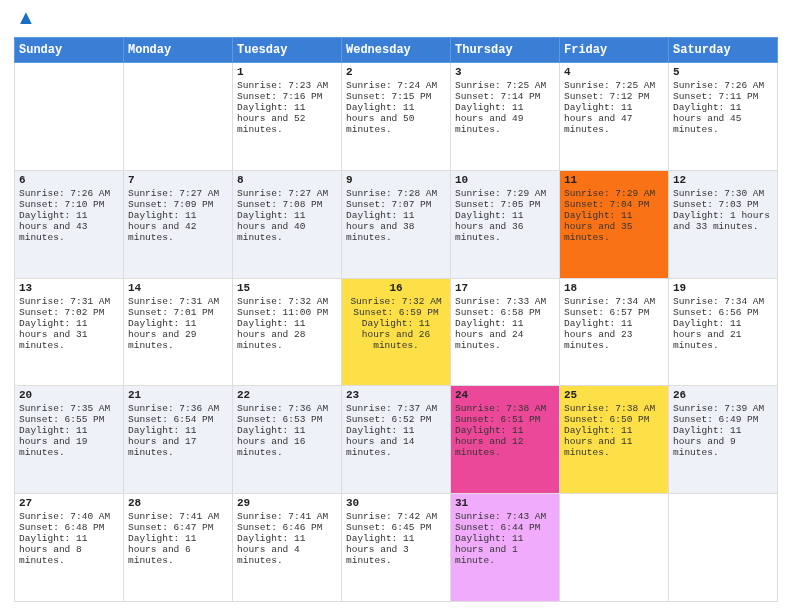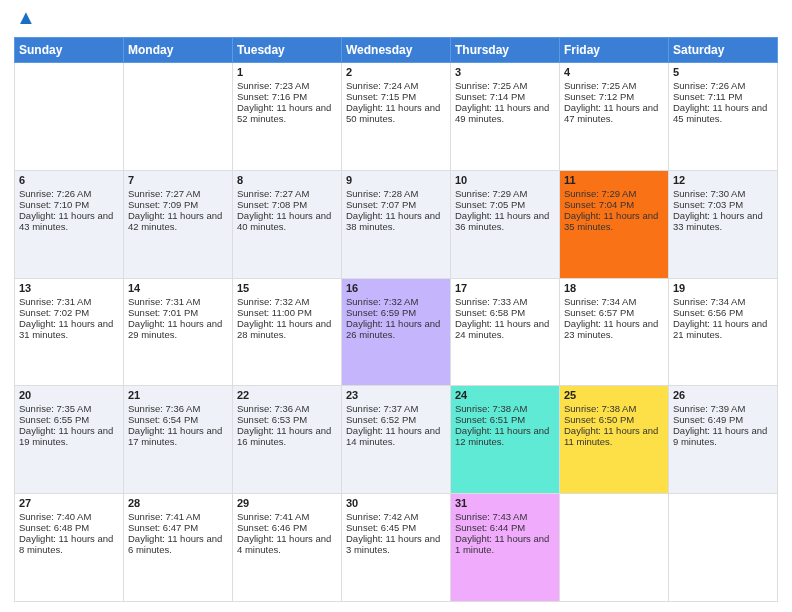--- a/index.html
+++ b/index.html
@@ -67,20 +67,21 @@
       font-size: 14px;
       color: #555;
       margin-top: 2px;
     }
     .calendar {
       flex: 1;
       border: 1px solid #ccc;
       border-collapse: collapse;
       width: 100%;
       table-layout: fixed;
+      font-family: Liberation Mono, monospace;
     }
     .calendar th {
       background: #3a7fd5;
       color: #fff;
       font-size: 12px;
       font-weight: bold;
       padding: 5px 4px;
       text-align: left;
       border: 1px solid #5a9ae0;
     }
@@ -236,21 +237,21 @@
             <div>Sunrise: 7:31 AM</div>
             <div>Sunset: 7:01 PM</div>
             <div>Daylight: 11 hours and 29 minutes.</div>
           </td>
           <td style="background: rgb(255, 255, 255);">
             <span class="day-number">15</span>
             <div>Sunrise: 7:32 AM</div>
             <div>Sunset: 11:00 PM</div>
             <div>Daylight: 11 hours and 28 minutes.</div>
           </td>
-          <td style="background: #c4b5fd;">
+          <td style="background: #fde047; text-align: center;">
             <span class="day-number">16</span>
             <div>Sunrise: 7:32 AM</div>
             <div>Sunset: 6:59 PM</div>
             <div>Daylight: 11 hours and 26 minutes.</div>
           </td>
           <td style="background: rgb(255, 255, 255);">
             <span class="day-number">17</span>
             <div>Sunrise: 7:33 AM</div>
             <div>Sunset: 6:58 PM</div>
             <div>Daylight: 11 hours and 24 minutes.</div>
@@ -286,21 +287,21 @@
             <div>Sunrise: 7:36 AM</div>
             <div>Sunset: 6:53 PM</div>
             <div>Daylight: 11 hours and 16 minutes.</div>
           </td>
           <td style="background: rgb(238, 242, 248);">
             <span class="day-number">23</span>
             <div>Sunrise: 7:37 AM</div>
             <div>Sunset: 6:52 PM</div>
             <div>Daylight: 11 hours and 14 minutes.</div>
           </td>
-          <td style="background: #5eead4;">
+          <td style="background: #ec4899;">
             <span class="day-number">24</span>
             <div>Sunrise: 7:38 AM</div>
             <div>Sunset: 6:51 PM</div>
             <div>Daylight: 11 hours and 12 minutes.</div>
           </td>
           <td style="background: #fde047; margin-top: 39px;">
             <span class="day-number">25</span>
             <div>Sunrise: 7:38 AM</div>
             <div>Sunset: 6:50 PM</div>
             <div>Daylight: 11 hours and 11 minutes.</div>

